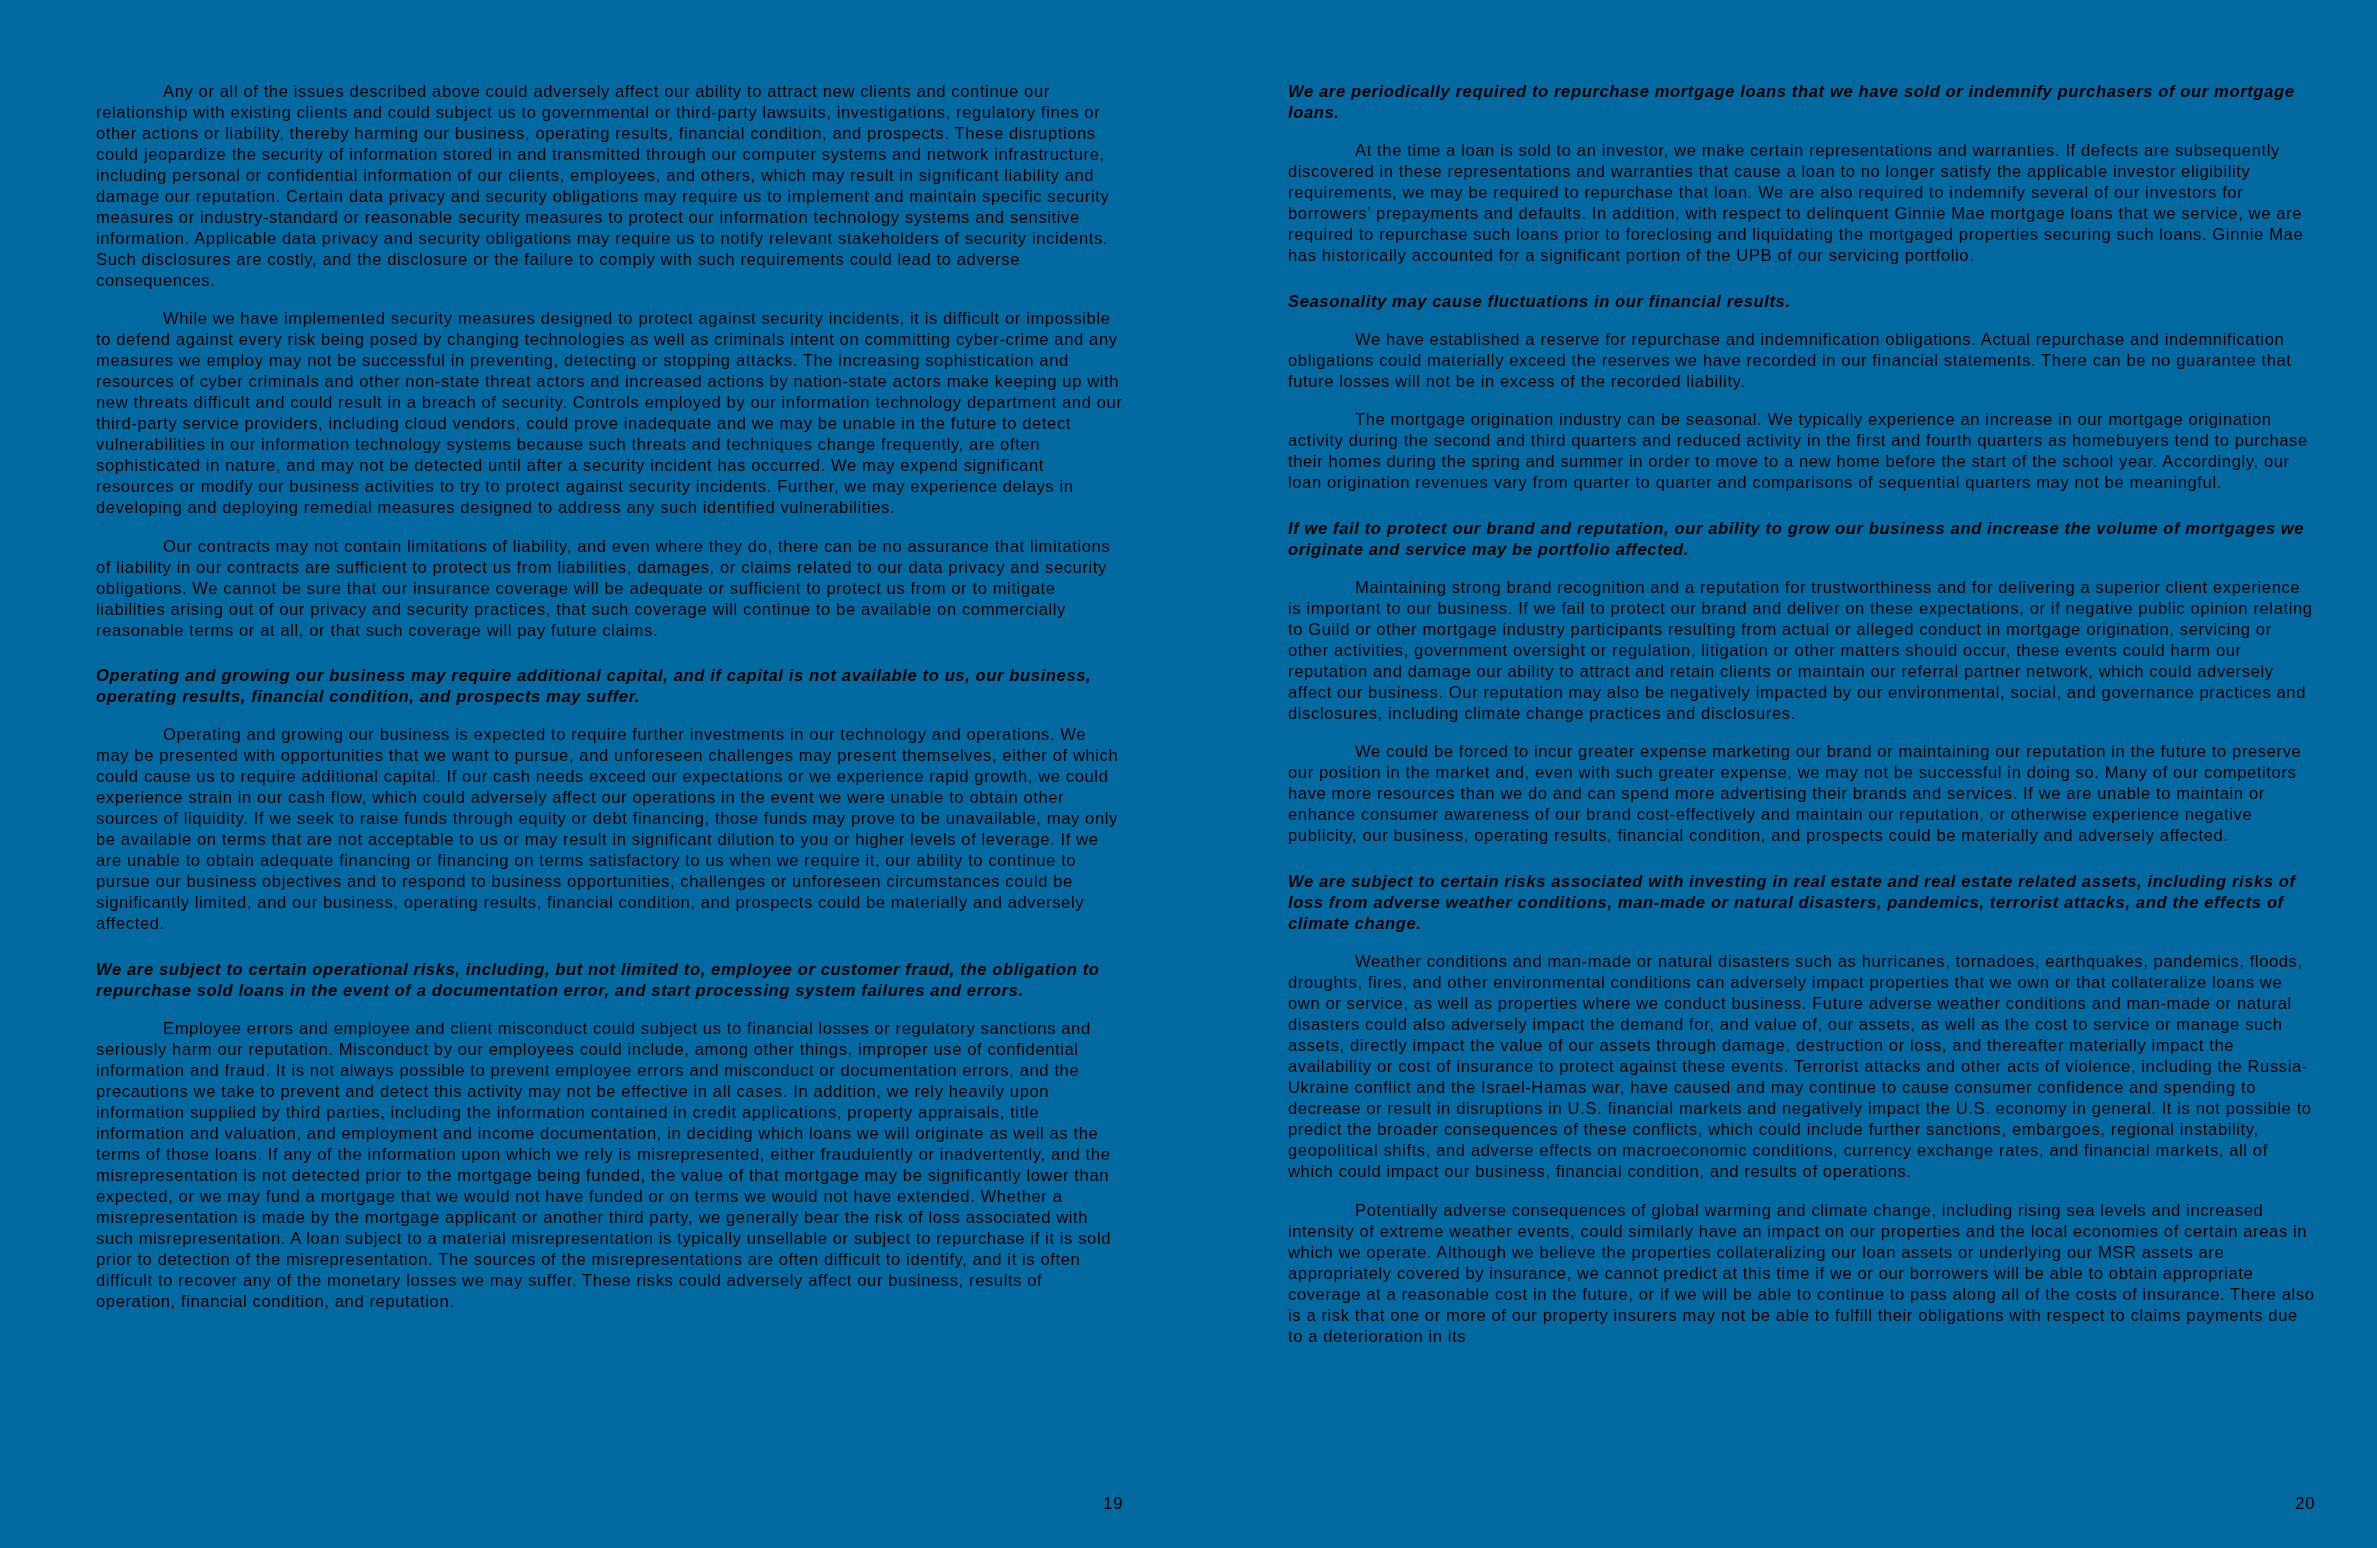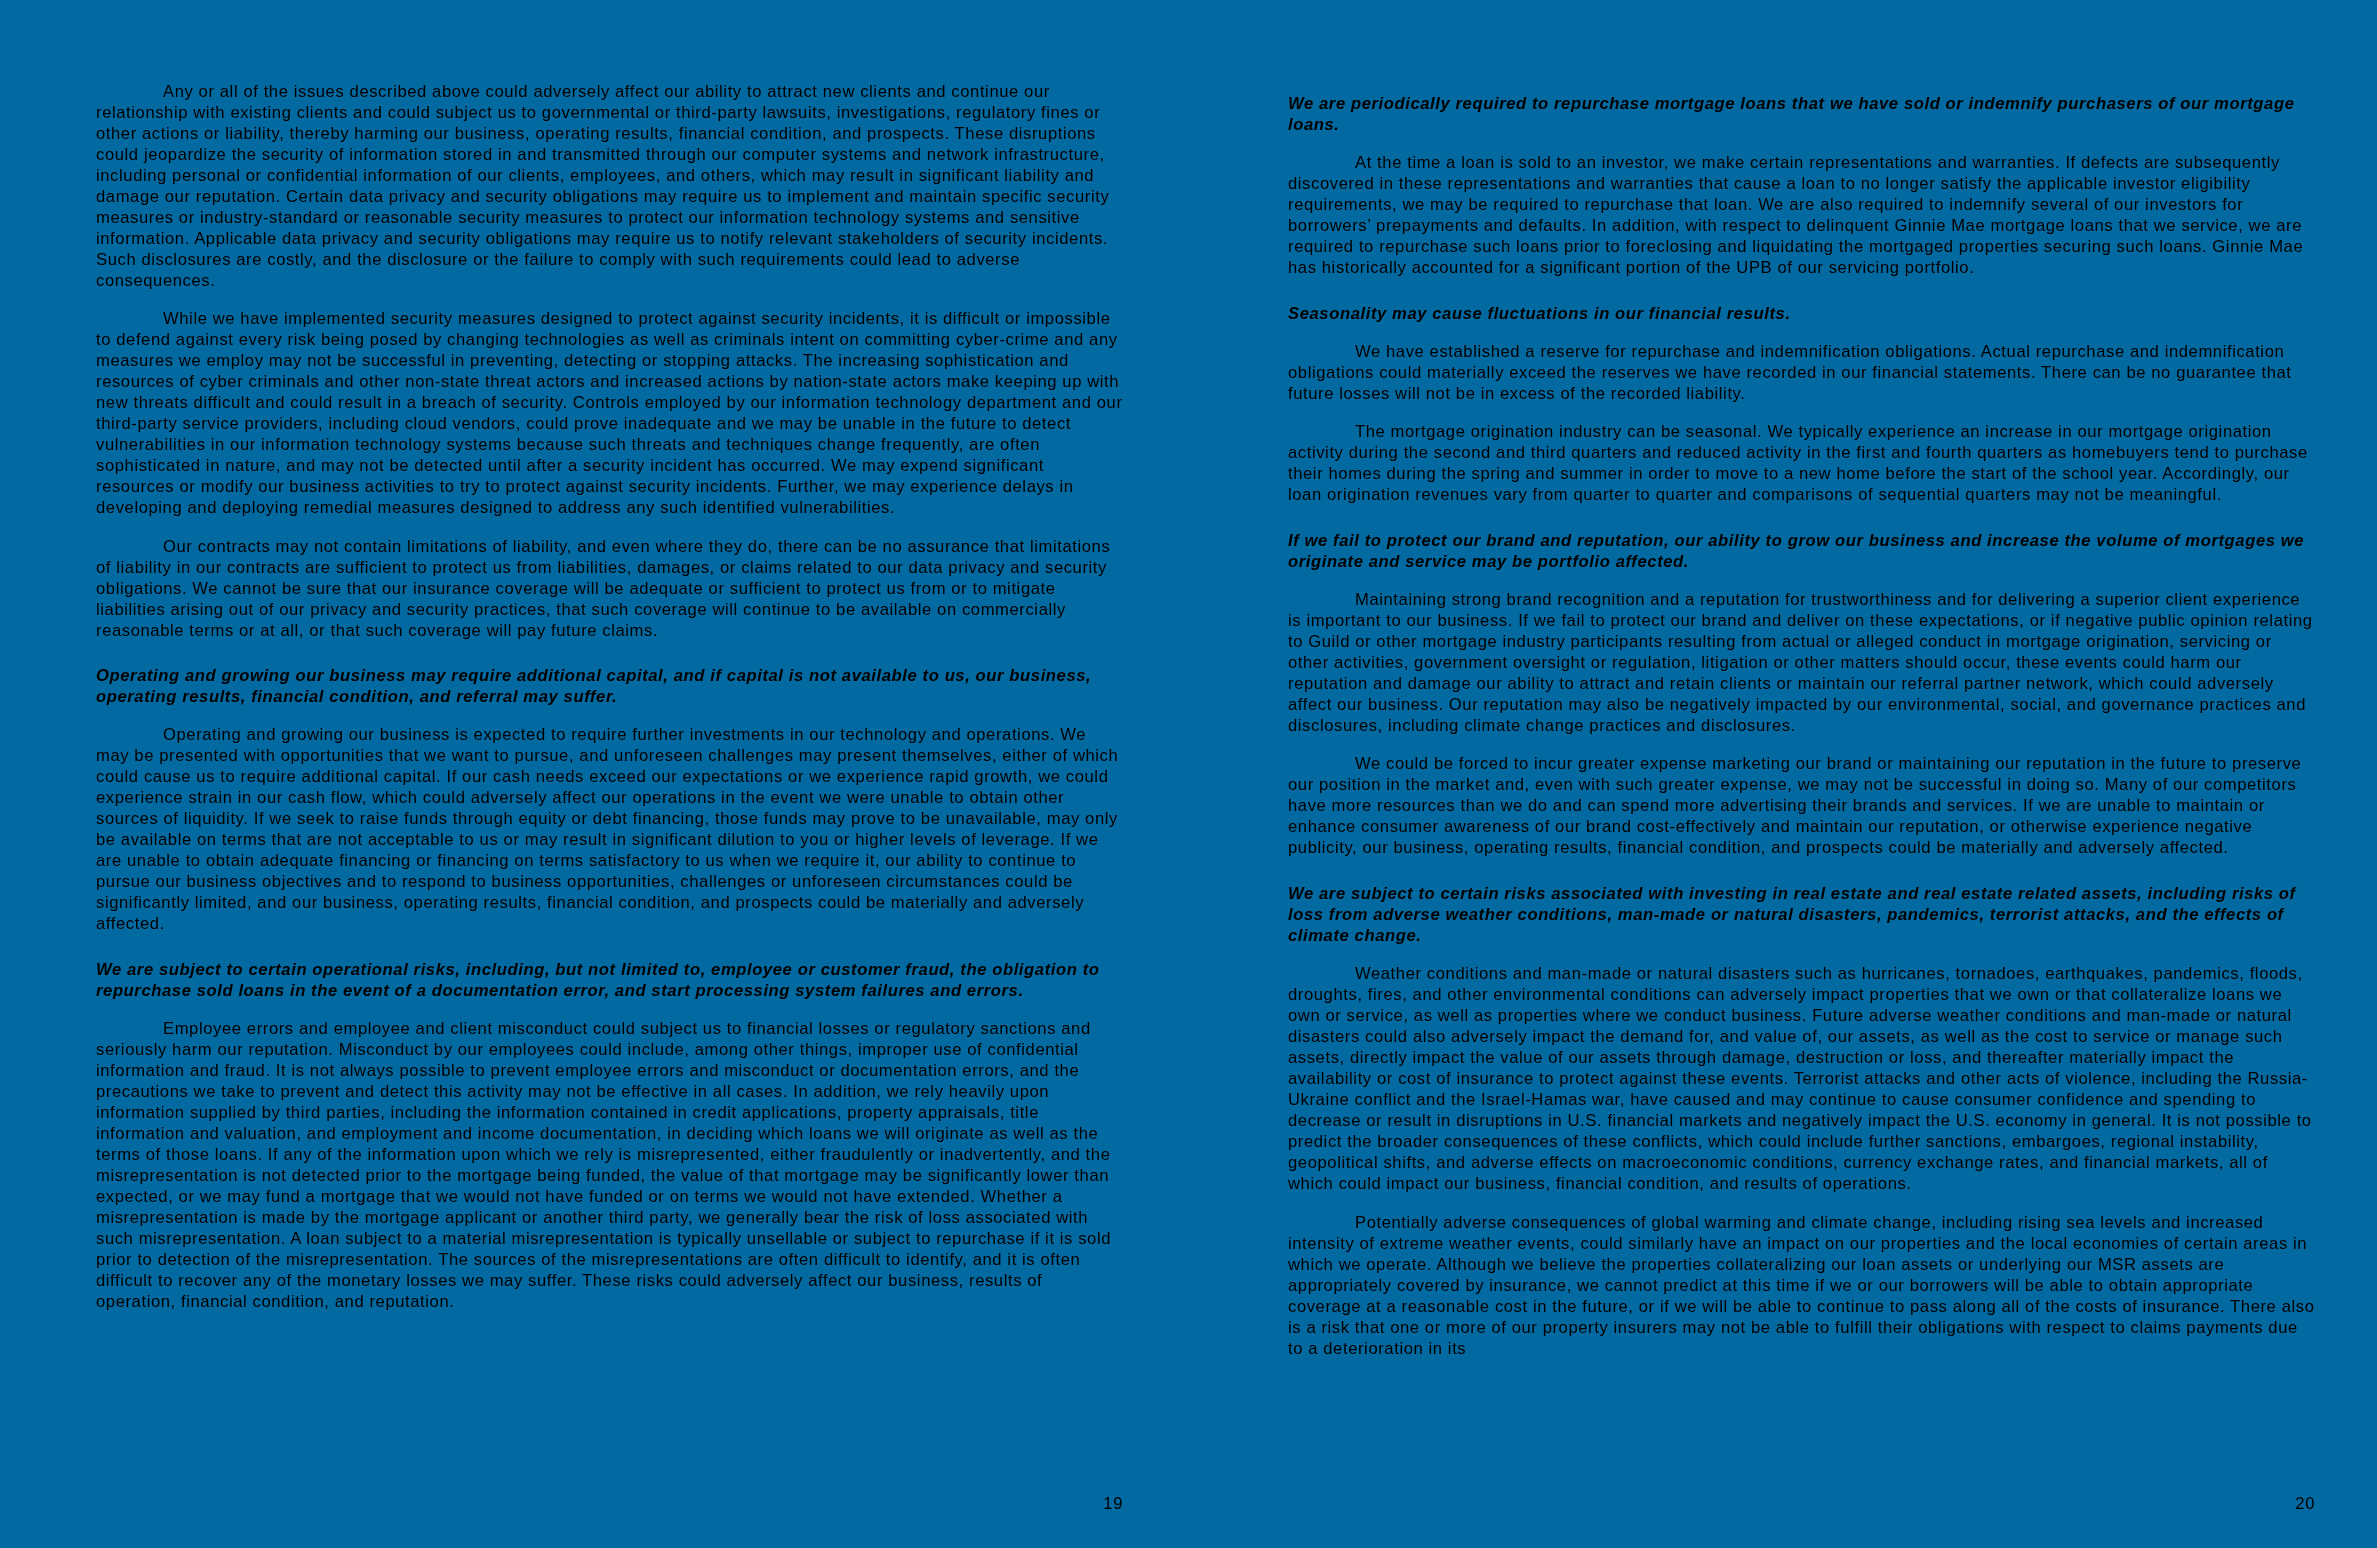--- a/index.html
+++ b/index.html
@@ -39,42 +39,42 @@
   .paragraph {
     text-indent: 67px;
     margin: 0 0 17.3px 0;
   }
   .heading {
     font-weight: bold;
     font-style: italic;
     text-indent: 0;
     margin: 24.5px 0 17.3px 0;
   }
-  .page-body > .heading:first-child { margin-top: 12px; }
+  .page-body > .heading:first-child { margin-top: 0; }
   .page-number {
     position: absolute;
     top: 1493px;
     left: 0;
     right: 0;
     text-align: right;
     font-size: 16.6px;
     line-height: 21px;
     letter-spacing: 0.6px;
   }
 </style>
 </head>
 <body>
 
 <div class="spread">
   <section class="page left">
     <div class="page-body">
         <div class="block paragraph">Any or all of the issues described above could adversely affect our ability to attract new clients and continue our relationship with existing clients and could subject us to governmental or third-party lawsuits, investigations, regulatory fines or other actions or liability, thereby harming our business, operating results, financial condition, and prospects. These disruptions could jeopardize the security of information stored in and transmitted through our computer systems and network infrastructure, including personal or confidential information of our clients, employees, and others, which may result in significant liability and damage our reputation. Certain data privacy and security obligations may require us to implement and maintain specific security measures or industry-standard or reasonable security measures to protect our information technology systems and sensitive information. Applicable data privacy and security obligations may require us to notify relevant stakeholders of security incidents. Such disclosures are costly, and the disclosure or the failure to comply with such requirements could lead to adverse consequences.</div>
         <div class="block paragraph">While we have implemented security measures designed to protect against security incidents, it is difficult or impossible to defend against every risk being posed by changing technologies as well as criminals intent on committing cyber-crime and any measures we employ may not be successful in preventing, detecting or stopping attacks. The increasing sophistication and resources of cyber criminals and other non-state threat actors and increased actions by nation-state actors make keeping up with new threats difficult and could result in a breach of security. Controls employed by our information technology department and our third-party service providers, including cloud vendors, could prove inadequate and we may be unable in the future to detect vulnerabilities in our information technology systems because such threats and techniques change frequently, are often sophisticated in nature, and may not be detected until after a security incident has occurred. We may expend significant resources or modify our business activities to try to protect against security incidents. Further, we may experience delays in developing and deploying remedial measures designed to address any such identified vulnerabilities.</div>
         <div class="block paragraph">Our contracts may not contain limitations of liability, and even where they do, there can be no assurance that limitations of liability in our contracts are sufficient to protect us from liabilities, damages, or claims related to our data privacy and security obligations. We cannot be sure that our insurance coverage will be adequate or sufficient to protect us from or to mitigate liabilities arising out of our privacy and security practices, that such coverage will continue to be available on commercially reasonable terms or at all, or that such coverage will pay future claims.</div>
-        <div class="block heading">Operating and growing our business may require additional capital, and if capital is not available to us, our business, operating results, financial condition, and referral may suffer.</div>
+        <div class="block heading">Operating and growing our business may require additional capital, and if capital is not available to us, our business, operating results, financial condition, and prospects may suffer.</div>
         <div class="block paragraph">Operating and growing our business is expected to require further investments in our technology and operations. We may be presented with opportunities that we want to pursue, and unforeseen challenges may present themselves, either of which could cause us to require additional capital. If our cash needs exceed our expectations or we experience rapid growth, we could experience strain in our cash flow, which could adversely affect our operations in the event we were unable to obtain other sources of liquidity. If we seek to raise funds through equity or debt financing, those funds may prove to be unavailable, may only be available on terms that are not acceptable to us or may result in significant dilution to you or higher levels of leverage. If we are unable to obtain adequate financing or financing on terms satisfactory to us when we require it, our ability to continue to pursue our business objectives and to respond to business opportunities, challenges or unforeseen circumstances could be significantly limited, and our business, operating results, financial condition, and prospects could be materially and adversely affected.</div>
         <div class="block heading">We are subject to certain operational risks, including, but not limited to, employee or customer fraud, the obligation to repurchase sold loans in the event of a documentation error, and start processing system failures and errors.</div>
         <div class="block paragraph">Employee errors and employee and client misconduct could subject us to financial losses or regulatory sanctions and seriously harm our reputation. Misconduct by our employees could include, among other things, improper use of confidential information and fraud. It is not always possible to prevent employee errors and misconduct or documentation errors, and the precautions we take to prevent and detect this activity may not be effective in all cases. In addition, we rely heavily upon information supplied by third parties, including the information contained in credit applications, property appraisals, title information and valuation, and employment and income documentation, in deciding which loans we will originate as well as the terms of those loans. If any of the information upon which we rely is misrepresented, either fraudulently or inadvertently, and the misrepresentation is not detected prior to the mortgage being funded, the value of that mortgage may be significantly lower than expected, or we may fund a mortgage that we would not have funded or on terms we would not have extended. Whether a misrepresentation is made by the mortgage applicant or another third party, we generally bear the risk of loss associated with such misrepresentation. A loan subject to a material misrepresentation is typically unsellable or subject to repurchase if it is sold prior to detection of the misrepresentation. The sources of the misrepresentations are often difficult to identify, and it is often difficult to recover any of the monetary losses we may suffer. These risks could adversely affect our business, results of operation, financial condition, and reputation.</div>
       </div>
     <div class="page-number">19</div>
   </section>
   <section class="page right">
     <div class="page-body">
         <div class="block heading">We are periodically required to repurchase mortgage loans that we have sold or indemnify purchasers of our mortgage loans.</div>
         <div class="block paragraph">At the time a loan is sold to an investor, we make certain representations and warranties. If defects are subsequently discovered in these representations and warranties that cause a loan to no longer satisfy the applicable investor eligibility requirements, we may be required to repurchase that loan. We are also required to indemnify several of our investors for borrowers’ prepayments and defaults. In addition, with respect to delinquent Ginnie Mae mortgage loans that we service, we are required to repurchase such loans prior to foreclosing and liquidating the mortgaged properties securing such loans. Ginnie Mae has historically accounted for a significant portion of the UPB of our servicing portfolio.</div>

